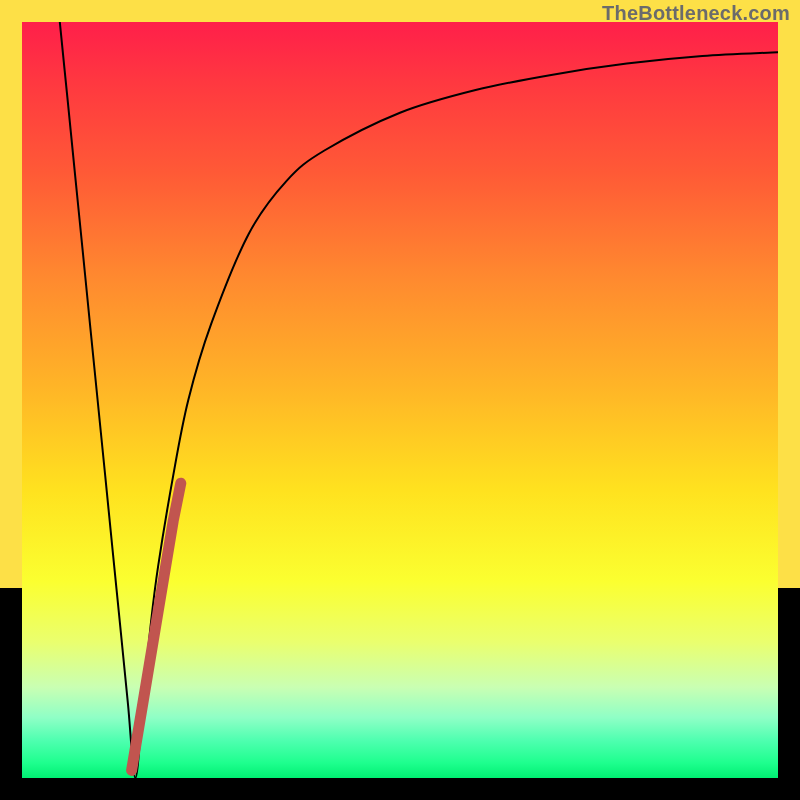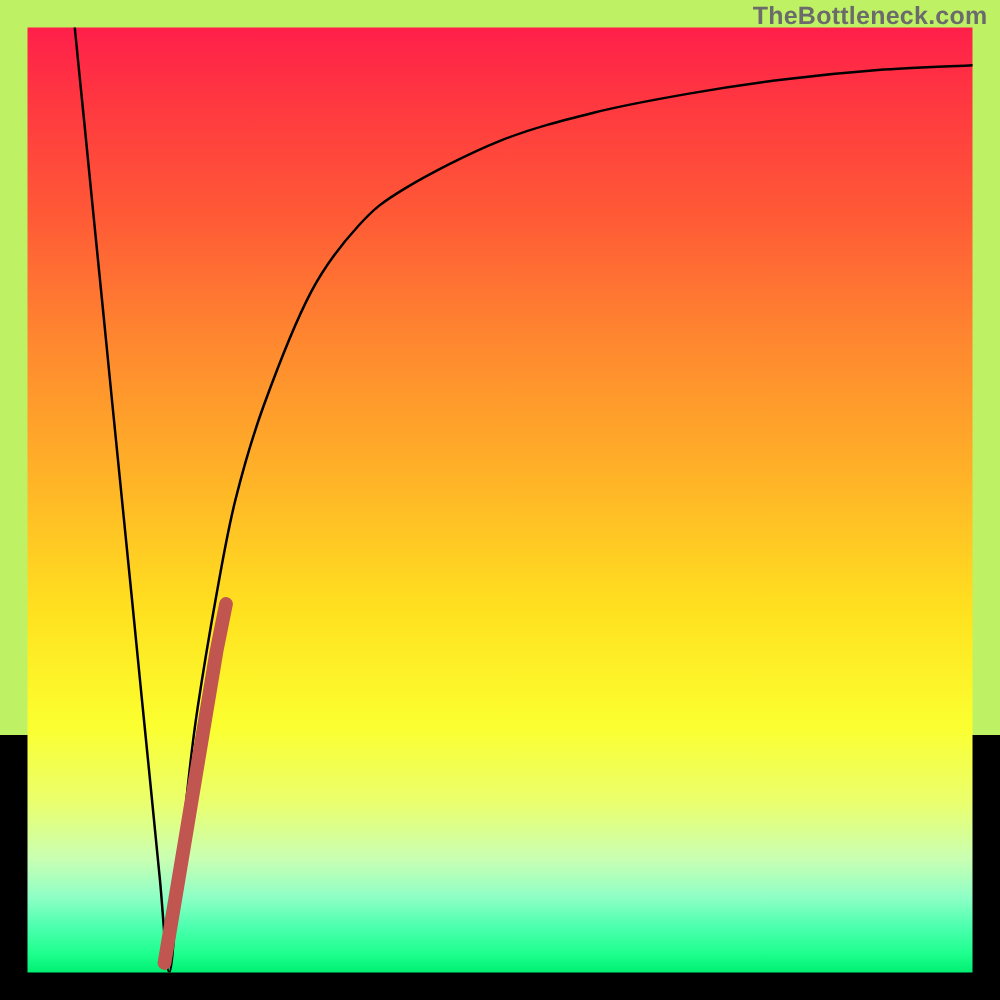--- a/index.html
+++ b/index.html
@@ -7,21 +7,21 @@
     padding: 0;
     width: 800px;
     height: 800px;
     background: #000;
     overflow: hidden;
   }
   .frame {
     position: relative;
     width: 800px;
     height: 588px;
-    background: #bef264;
+    background: #fde047;
   }
   .plot-area {
     position: absolute;
     left: 22px;
     top: 22px;
     width: 756px;
     height: 756px;
     background: linear-gradient(
       to bottom,
       #ff1f4a 0%,

